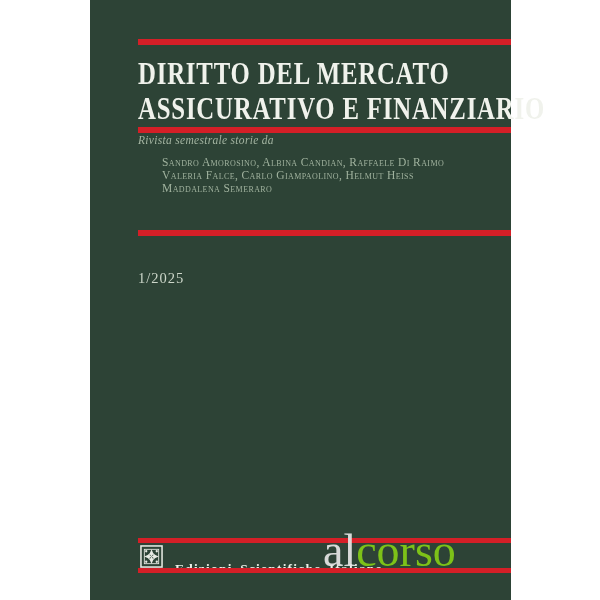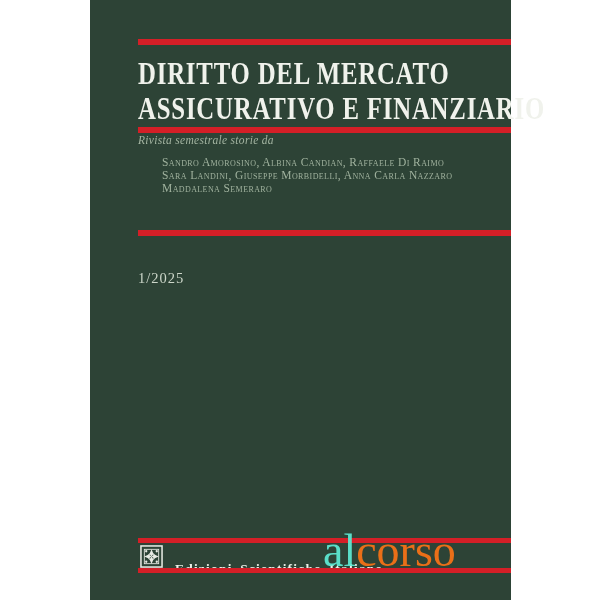--- a/index.html
+++ b/index.html
@@ -22,22 +22,22 @@
            letter-spacing:0.4px;white-space:nowrap;margin-left:32px;}
   .issue{position:absolute;left:48px;top:246px;color:#ccd6c9;
          font-size:14.5px;letter-spacing:1px;margin-top:24px;}
   .esi-logo{position:absolute;left:50px;top:545px;width:23px;height:23px;}
   .publisher{position:absolute;left:85px;top:516px;color:#eef0e9;
              font-weight:bold;font-size:13.5px;letter-spacing:1.2px;
              word-spacing:3px;white-space:nowrap;margin-top:45px;}
   .watermark{position:absolute;left:233px;top:528px;height:46px;
              font-family:"Liberation Serif",serif;font-size:46px;line-height:46px;
              white-space:nowrap;z-index:5;opacity:0.93;}
-  .wm-al{color:#5eead4;}
-  .wm-corso{color:#f97316;}
+  .wm-al{color:#e5e5e5;}
+  .wm-corso{color:#84cc16;}
   .tagline{position:absolute;left:241px;top:574px;color:#8d938f;
            font-family:"Liberation Sans",sans-serif;font-size:13px;
            letter-spacing:1.5px;white-space:nowrap;z-index:5;}
 </style>
 </head>
 <body>
 
 <div class="canvas">
   <div class="cover">
 
@@ -47,21 +47,21 @@
       <div>DIRITTO DEL MERCATO</div>
       <div>ASSICURATIVO E FINANZIARIO</div>
     </div>
 
     <div class="redline rl-under-title"></div>
 
     <div class="subtitle">Rivista semestrale storie da</div>
 
     <div class="editors">
       <div>Sandro Amorosino, Albina Candian, Raffaele Di Raimo</div>
-      <div>Sara Landini, Giuseppe Morbidelli, Anna Carla Nazzaro</div>
+      <div>Valeria Falce, Carlo Giampaolino, Helmut Heiss</div>
       <div>Maddalena Semeraro</div>
     </div>
 
     <div class="redline rl-above-issue"></div>
 
     <div class="issue">1/2025</div>
 
     <div class="redline rl-band-top"></div>
 
     <svg class="esi-logo" viewBox="0 0 24 24">

